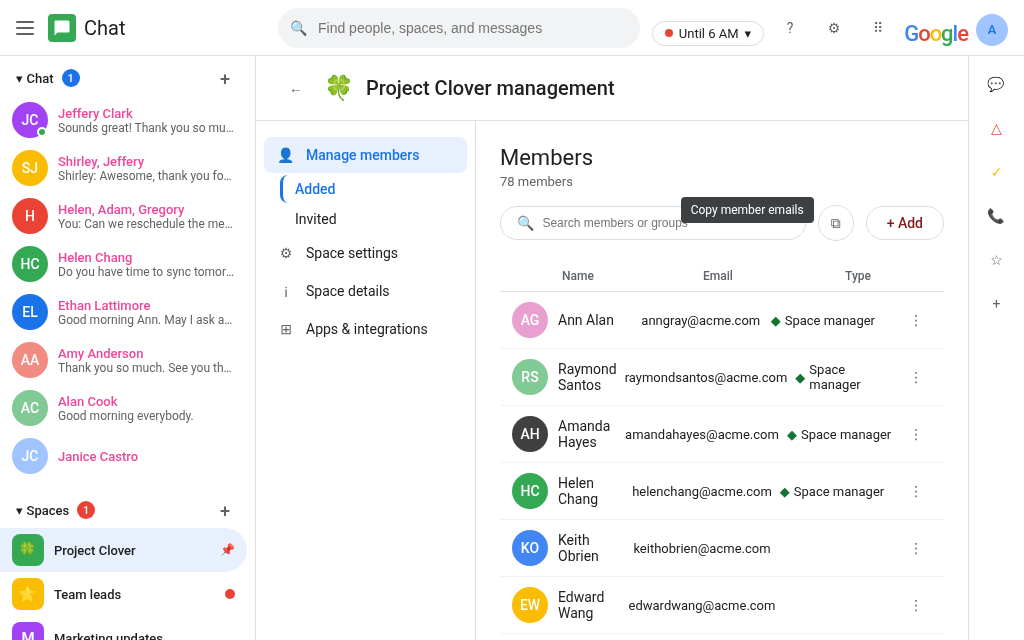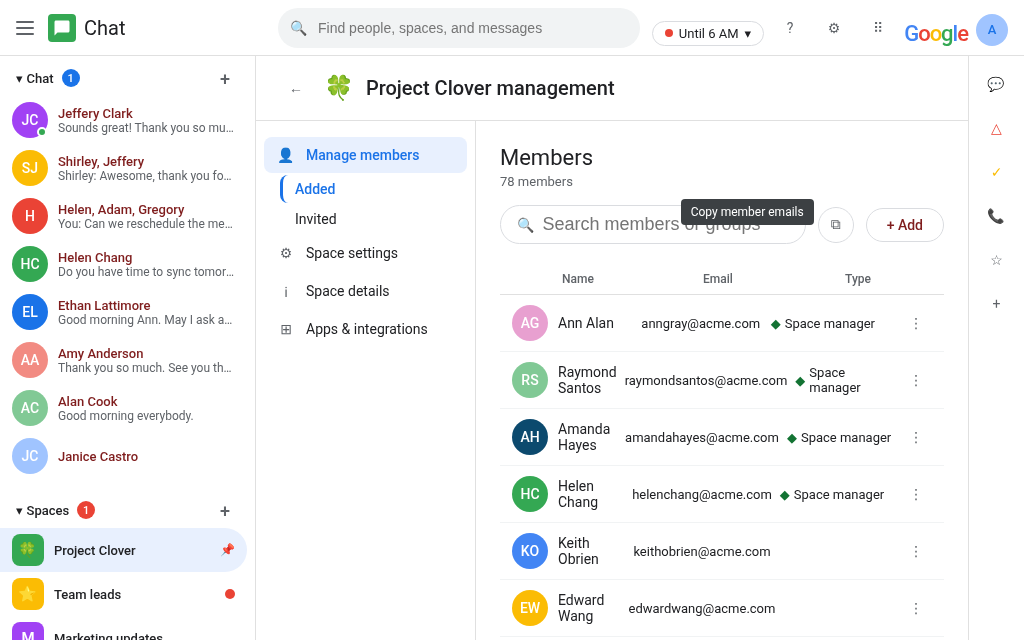--- a/index.html
+++ b/index.html
@@ -37,21 +37,21 @@
     .sidebar { width: 256px; flex-shrink: 0; border-right: 1px solid #e0e0e0; display: flex; flex-direction: column; overflow-y: auto; padding-bottom: 8px; }
     .sidebar-section-header { display: flex; align-items: center; justify-content: space-between; padding: 8px 16px 4px; font-size: 13px; font-weight: 500; color: #202124; }
     .plus-btn { width: 28px; height: 28px; display: flex; align-items: center; justify-content: center; border-radius: 50%; cursor: pointer; color: #5f6368; font-size: 18px; }
     .chat-badge { background: #1a73e8; color: white; border-radius: 50%; width: 18px; height: 18px; font-size: 11px; display: flex; align-items: center; justify-content: center; margin-left: 4px; }
     .spaces-badge { background: #ea4335; color: white; border-radius: 50%; width: 18px; height: 18px; font-size: 11px; display: flex; align-items: center; justify-content: center; margin-left: 4px; }
 
     .chat-item { display: flex; align-items: center; padding: 6px 12px; cursor: pointer; border-radius: 0 24px 24px 0; margin-right: 8px; gap: 10px; }
     .chat-item-avatar { width: 36px; height: 36px; border-radius: 50%; flex-shrink: 0; display: flex; align-items: center; justify-content: center; font-size: 14px; font-weight: 500; color: white; position: relative; }
     .online-dot { position: absolute; bottom: 1px; right: 1px; width: 10px; height: 10px; background: #34a853; border-radius: 50%; border: 2px solid white; }
     .chat-item-text { flex: 1; min-width: 0; }
-    .chat-item-name { font-size: 13px; font-weight: 500; color: #7f1d1d; white-space: nowrap; overflow: hidden; text-overflow: ellipsis; }
+    .chat-item-name { font-size: 13px; font-weight: 500; color: #ec4899; white-space: nowrap; overflow: hidden; text-overflow: ellipsis; }
     .chat-item-preview { font-size: 12px; color: #5f6368; white-space: nowrap; overflow: hidden; text-overflow: ellipsis; }
 
     .space-item { display: flex; align-items: center; padding: 6px 12px; cursor: pointer; border-radius: 0 24px 24px 0; margin-right: 8px; gap: 10px; }
     .space-item.active { background: #e8f0fe; }
     .space-icon { width: 32px; height: 32px; border-radius: 8px; flex-shrink: 0; display: flex; align-items: center; justify-content: center; font-size: 15px; font-weight: 600; color: white; }
     .space-item-text { flex: 1; font-size: 13px; font-weight: 500; color: #202124; white-space: nowrap; overflow: hidden; text-overflow: ellipsis; }
     .space-item-right { display: flex; align-items: center; gap: 4px; }
     .pin-icon { color: #5f6368; font-size: 12px; }
     .unread-dot { width: 10px; height: 10px; background: #ea4335; border-radius: 50%; }
 
@@ -318,21 +318,21 @@
   </div>
           </div>
       </div>
 
       <div class="members-content">
         <div class="members-title">Members</div>
         <div class="members-count">78 members</div>
         <div class="members-toolbar">
           <div class="search-members">
             <span style="color:#5f6368;">🔍</span>
-            <input type="text" style="border: none; outline: none; font-size: 18px; flex: 1 1 0%;" placeholder="Search members or groups">
+            <input type="text" style="border: none; outline: none; font-size: 12px; flex: 1 1 0%;" placeholder="Search members or groups">
           </div>
           <div class="copy-area">
             <div class="copy-icon-btn">⧉</div>
             <div class="tooltip">Copy member emails</div>
           </div>
           <div class="add-btn">
             <span>+ Add</span>
           </div>
         </div>
 
@@ -363,21 +363,21 @@
     </div>
     <span class="member-email">raymondsantos@acme.com</span>
     <div class="member-type">
       <span class="space-manager-badge">◆</span>
       <span>Space manager</span>
     </div>
     <div class="more-btn">⋮</div>
   </div>
               <div class="member-row">
     <div class="member-name-cell">
-      <div class="member-avatar" style="background:#0c4a6e">AH</div>
+      <div class="member-avatar" style="background:#404040">AH</div>
       <span class="member-name-text">Amanda Hayes</span>
     </div>
     <span class="member-email">amandahayes@acme.com</span>
     <div class="member-type">
       <span class="space-manager-badge">◆</span>
       <span>Space manager</span>
     </div>
     <div class="more-btn">⋮</div>
   </div>
               <div class="member-row">

